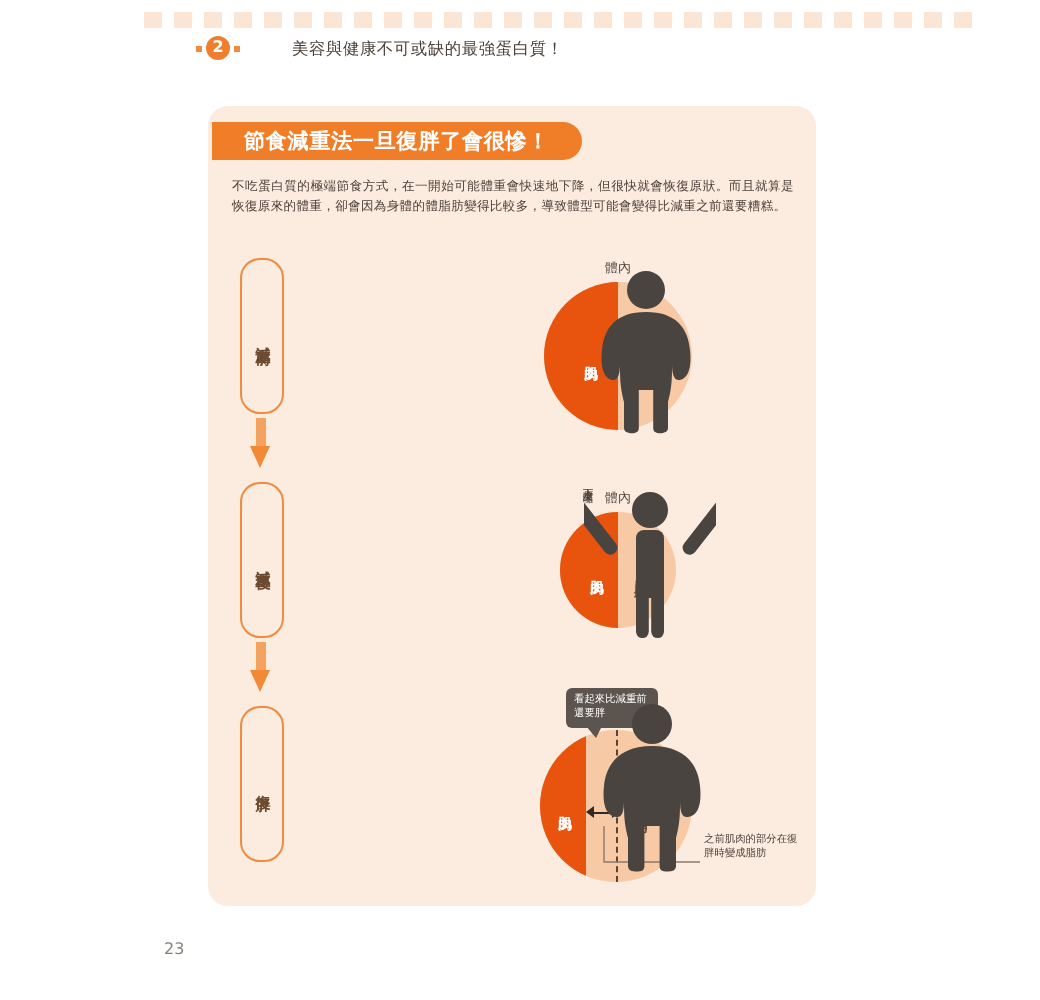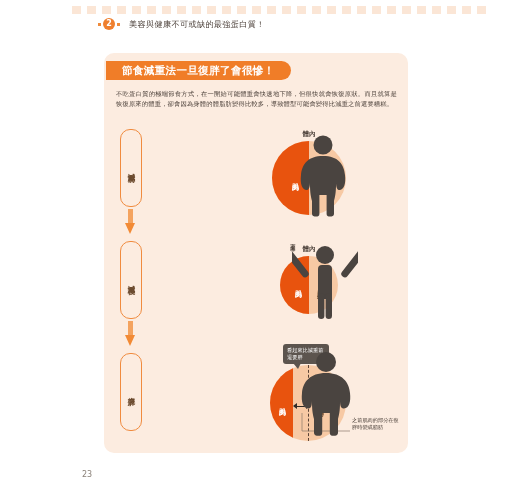--- a/index.html
+++ b/index.html
@@ -53,21 +53,21 @@
     width: 12px; height: 12px;
     border-radius: 50%;
     background: #ef7f2e;
     color: #ffffff;
     font-size: 8px;
     line-height: 12px;
     text-align: center;
     font-weight: bold;
   }
   #header-title {
-    margin-left: 7px;
+    margin-left: 24px;
     font-size: 8.2px;
     color: #4a3f38;
     letter-spacing: 0.3px;
     white-space: nowrap;
   }
 
   
   #card {
     position: absolute;
     left: 104px; top: 53px;
@@ -162,21 +162,21 @@
   }
 
   
   .circle-group { position: absolute; }
   .circle-cap {
     position: absolute;
     width: 100%;
     text-align: center;
     top: -11px;
     font-size: 6.5px;
-    font-weight: bold;
+    font-weight: normal;
     color: #4a3f38;
   }
   .pie {
     position: relative;
     border-radius: 50%;
     overflow: hidden;
     background: #f7c9a4;
   }
   .pie .muscle {
     position: absolute;

